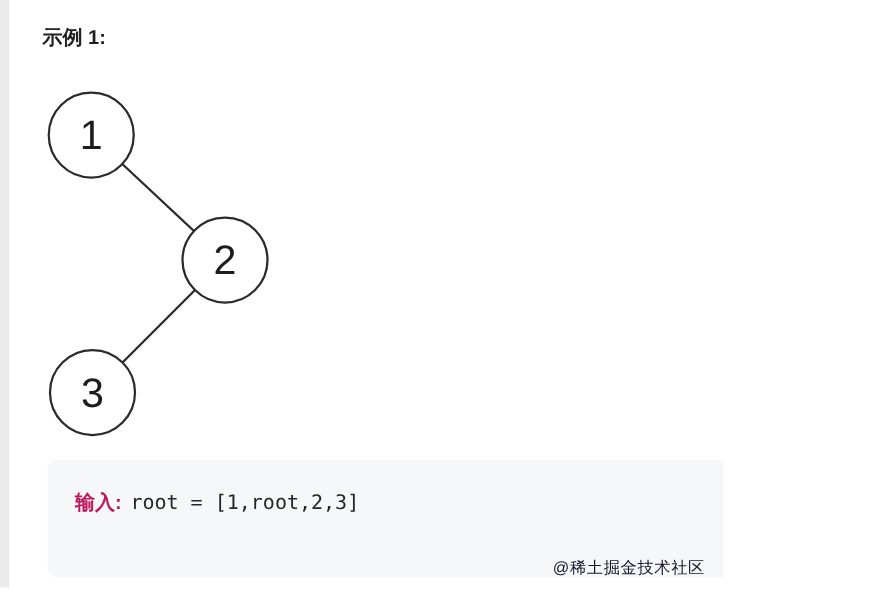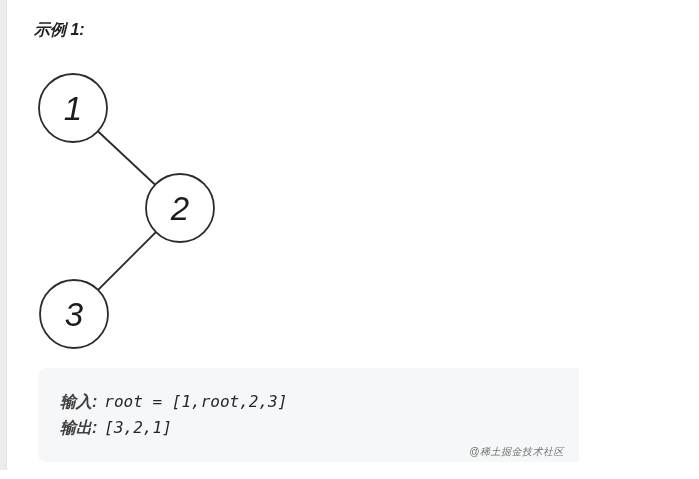--- a/index.html
+++ b/index.html
@@ -7,21 +7,20 @@
     padding: 0;
     background: #ffffff;
     font-family: "Liberation Sans", "DejaVu Sans", sans-serif;
   }
   .page {
     position: relative;
     width: 579px;
     height: 479px;
     background: #ffffff;
     overflow: hidden;
-    font-style: italic;
   }
   .left-edge-strip {
     position: absolute;
     left: 0;
     top: 0;
     width: 6px;
     height: 470px;
     background: #ececec;
     border-right: 1px solid #e4e4e4;
   }
@@ -67,29 +66,29 @@
   .code-line {
     font-family: "DejaVu Sans Mono", "Liberation Mono", monospace;
     font-size: 16px;
     line-height: 26px;
     color: #262626;
     white-space: pre;
   }
   .code-line strong {
     font-family: "Liberation Sans", "DejaVu Sans", sans-serif;
     font-weight: bold;
-    color: #404040;
+    color: #be185d;
     margin-right: 7px;
   }
   .watermark {
     position: absolute;
     right: 15px;
     top: 445px;
-    font-size: 10px;
-    color: #737373;
+    font-size: 13px;
+    color: #0f172a;
     letter-spacing: 0.5px;
   }
 </style>
 </head>
 <body>
 
 <div class="page">
 
   <div class="left-edge-strip"></div>
 
@@ -101,18 +100,17 @@
       <circle cx="73" cy="108" r="34"></circle>
       <text x="73" y="119.5">1</text>
       <circle cx="180" cy="208" r="34"></circle>
       <text x="180" y="219.5">2</text>
       <circle cx="74" cy="314" r="34"></circle>
       <text x="74" y="325.5">3</text>
     </svg>
 
   <div class="code-block">
     <div class="code-line"><strong>输入:</strong><span>root = [1,root,2,3]</span></div>
-    <div class="code-line"><strong>输出:</strong><span>[3,2,1]</span></div>
   </div>
 
   <div class="watermark">@稀土掘金技术社区</div>
 
 </div>
 
 </body></html>

